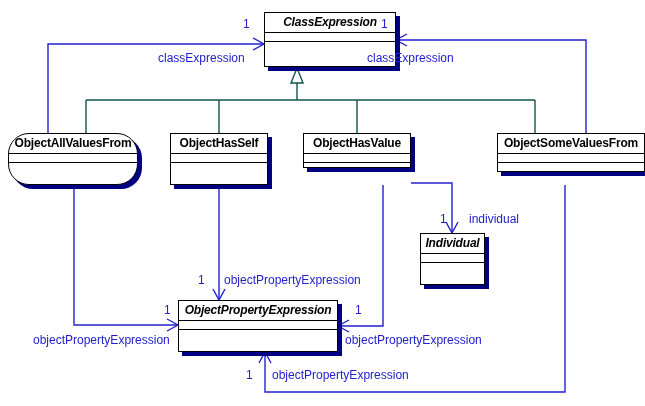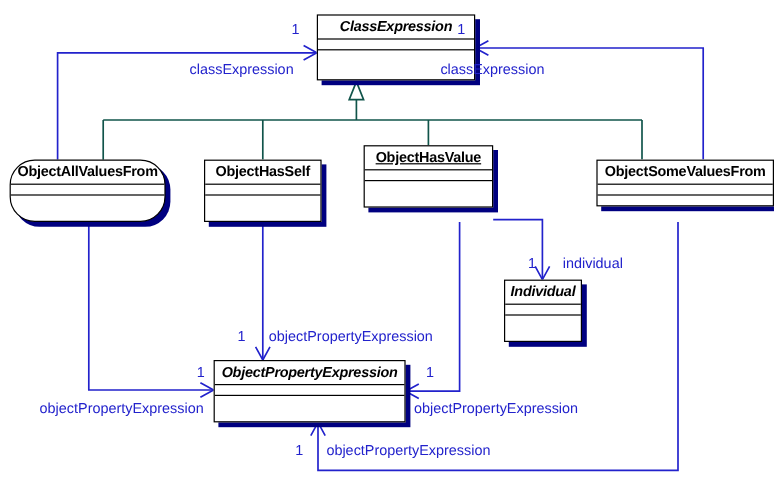--- a/index.html
+++ b/index.html
@@ -129,21 +129,21 @@
     <div class="uml-attrs"></div>
     <div class="uml-ops"></div>
   </div>
 
   <div class="uml-box" style="left:170px; top:133px; width:98px; height:52px;">
     <div class="uml-title">ObjectHasSelf</div>
     <div class="uml-attrs"></div>
     <div class="uml-ops"></div>
   </div>
 
-  <div class="uml-box" style="left:303px; top:121px; width:108px; height:52px;text-decoration:underline;">
+  <div class="uml-box" style="left:303px; top:133px; width:108px; height:35px;">
     <div class="uml-title">ObjectHasValue</div>
     <div class="uml-attrs"></div>
     <div class="uml-ops"></div>
   </div>
 
   <div class="uml-box" style="left:497px; top:133px; width:148px; height:39px;">
     <div class="uml-title">ObjectSomeValuesFrom</div>
     <div class="uml-attrs"></div>
     <div class="uml-ops"></div>
   </div>

